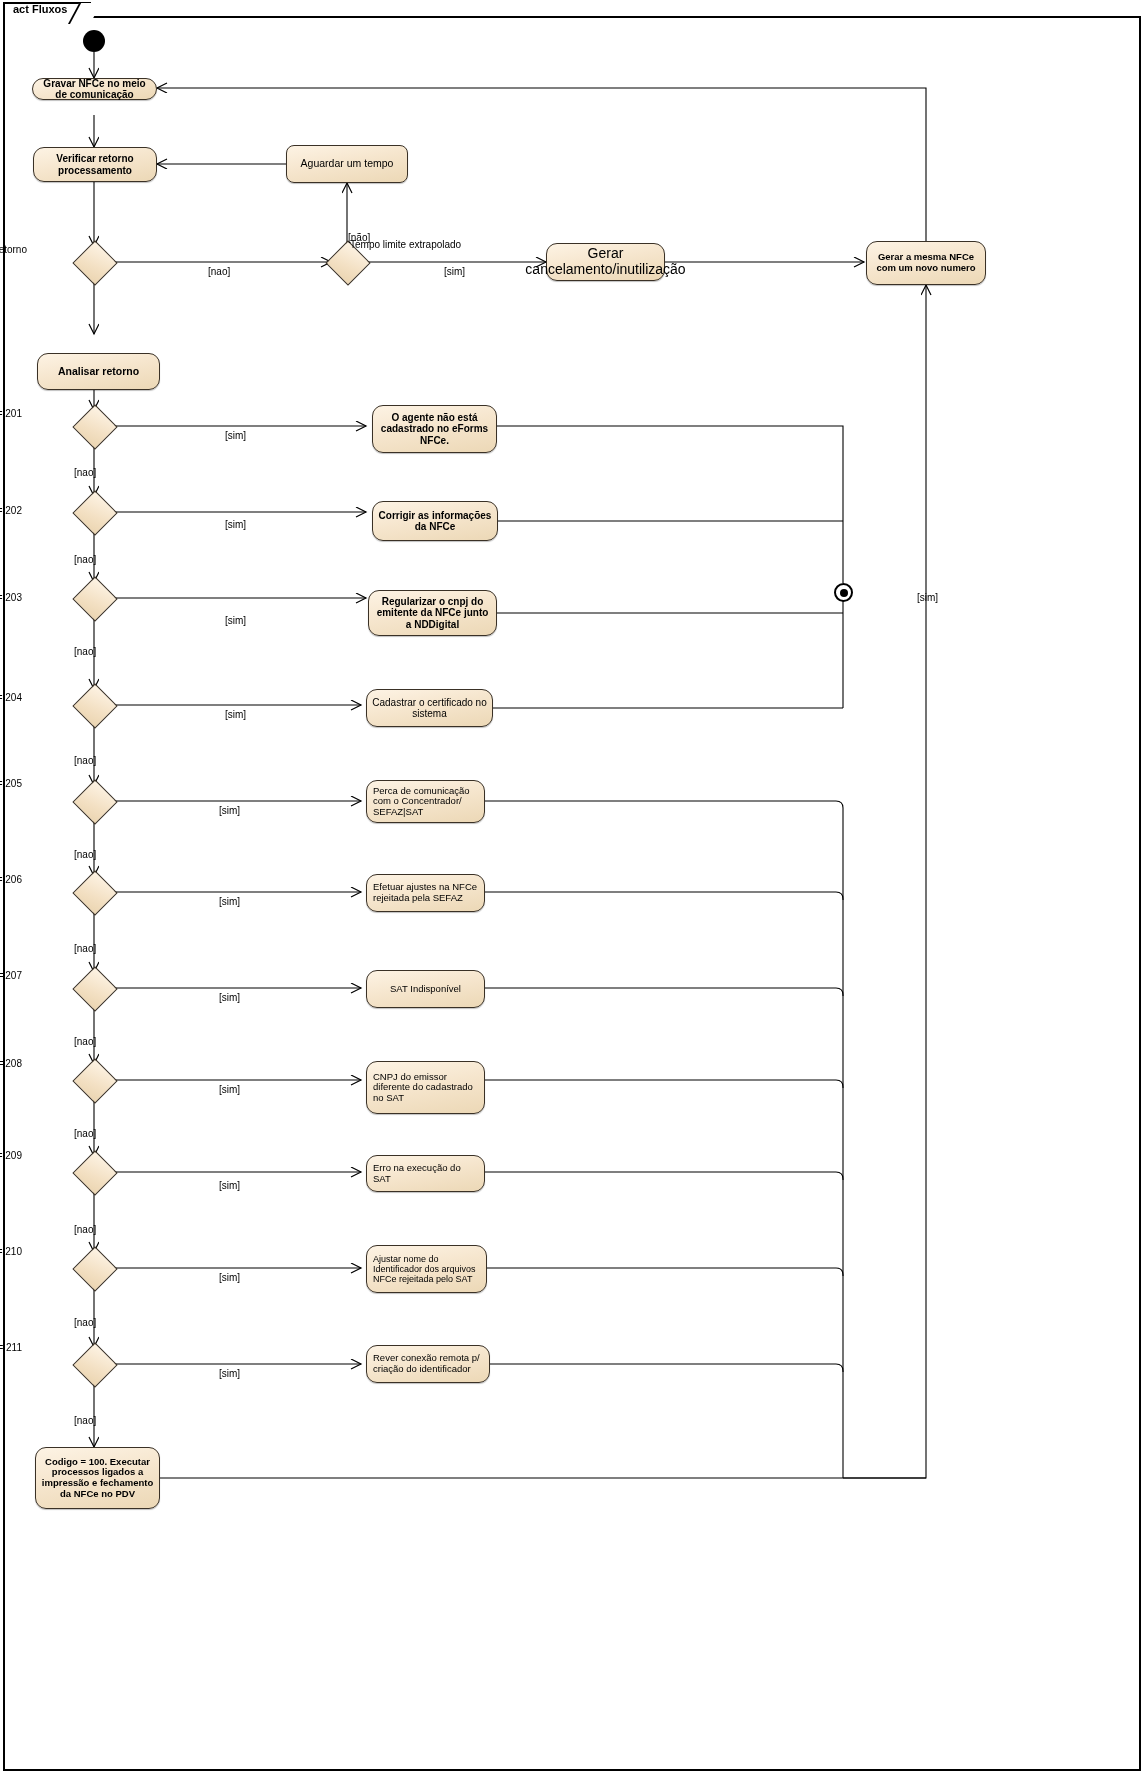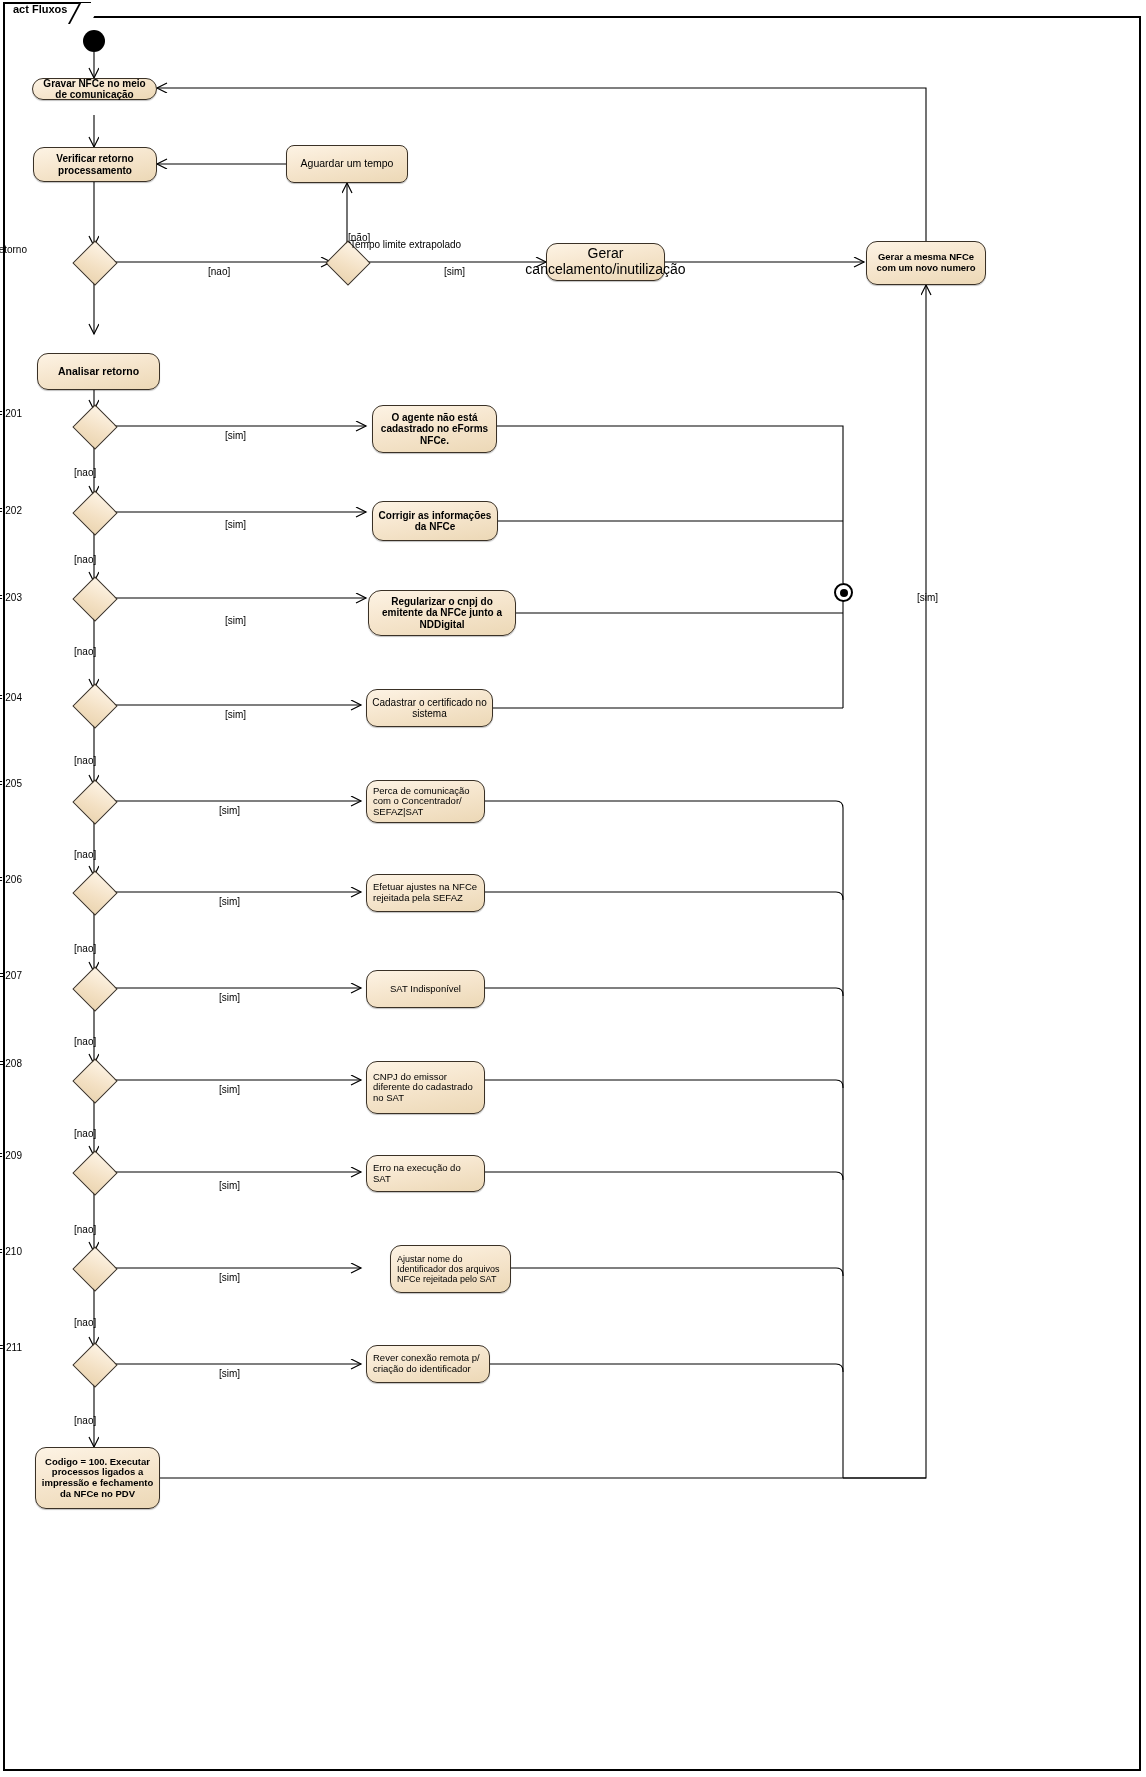--- a/index.html
+++ b/index.html
@@ -253,35 +253,35 @@
   <div class="diamond" style="left:79px;top:1253px;"></div>
   <div class="dlabel" style="left:22px;top:1246px;transform:translate(-100%,0);">Codigo = 210</div>
 
   <div class="diamond" style="left:79px;top:1349px;"></div>
   <div class="dlabel" style="left:22px;top:1342px;transform:translate(-100%,0);">Codigo = 211</div>
 
   <div class="node bold" style="left:372px;top:405px;width:125px;height:48px;font-size:10px;">O agente não está cadastrado no eForms NFCe.</div>
 
   <div class="node bold" style="left:372px;top:501px;width:126px;height:40px;font-size:10px;">Corrigir as informações da NFCe</div>
 
-  <div class="node bold" style="left:368px;top:590px;width:148px;height:46px;font-size:10px;border-radius:13px;">Regularizar o cnpj do emitente da NFCe junto a NDDigital</div>
+  <div class="node bold" style="left:368px;top:590px;width:129px;height:46px;font-size:10px;">Regularizar o cnpj do emitente da NFCe junto a NDDigital</div>
 
   <div class="node" style="left:366px;top:689px;width:127px;height:38px;font-size:10px;">Cadastrar o certificado no sistema</div>
 
   <div class="node left" style="left:366px;top:780px;width:119px;height:43px;font-size:9.5px;">Perca de comunicação com o Concentrador/ SEFAZ|SAT</div>
 
   <div class="node left" style="left:366px;top:874px;width:119px;height:38px;font-size:9.5px;">Efetuar ajustes na NFCe rejeitada pela SEFAZ</div>
 
   <div class="node" style="left:366px;top:970px;width:119px;height:38px;font-size:9.5px;">SAT Indisponível</div>
 
   <div class="node left" style="left:366px;top:1061px;width:119px;height:53px;font-size:9.5px;">CNPJ do emissor diferente do cadastrado no SAT</div>
 
   <div class="node left" style="left:366px;top:1155px;width:119px;height:37px;font-size:9.5px;">Erro na execução do SAT</div>
 
-  <div class="node left" style="left:366px;top:1245px;width:121px;height:48px;font-size:9px;white-space:pre-line;margin-left:24px;">Ajustar nome do Identificador dos arquivos
+  <div class="node left" style="left:366px;top:1245px;width:121px;height:48px;font-size:9px;white-space:pre-line;">Ajustar nome do Identificador dos arquivos
 NFCe rejeitada pelo SAT</div>
 
   <div class="node left" style="left:366px;top:1345px;width:124px;height:38px;font-size:9.5px;">Rever conexão remota p/ criação do identificador</div>
 
   <div class="final-node" style="left:834px;top:583px;"></div>
 
   <div class="node bold" style="left:35px;top:1447px;width:125px;height:62px;font-size:9.5px;">Codigo = 100. Executar processos ligados a impressão e fechamento da NFCe no PDV</div>
 
   <div class="guard" style="left:208px;top:266px;">[nao]</div>
   <div class="guard" style="left:332px;top:232px;padding-left:16px;">[não]</div>

